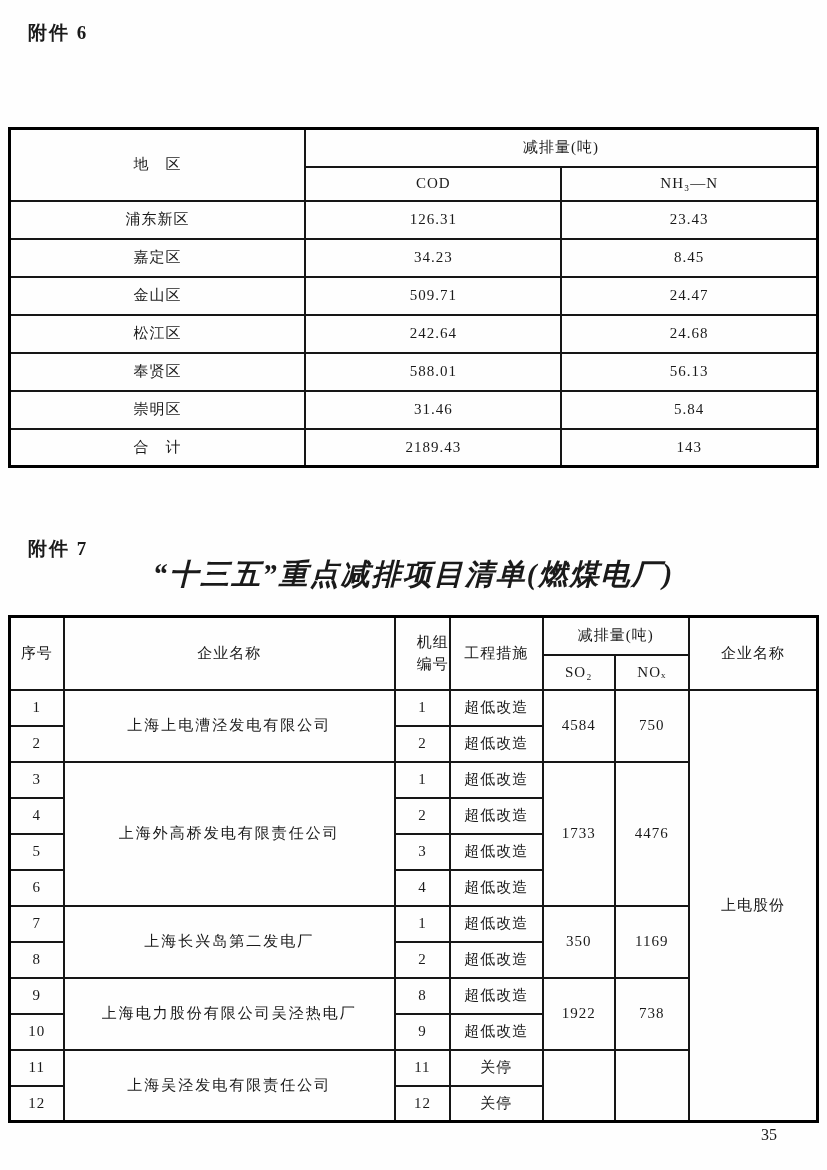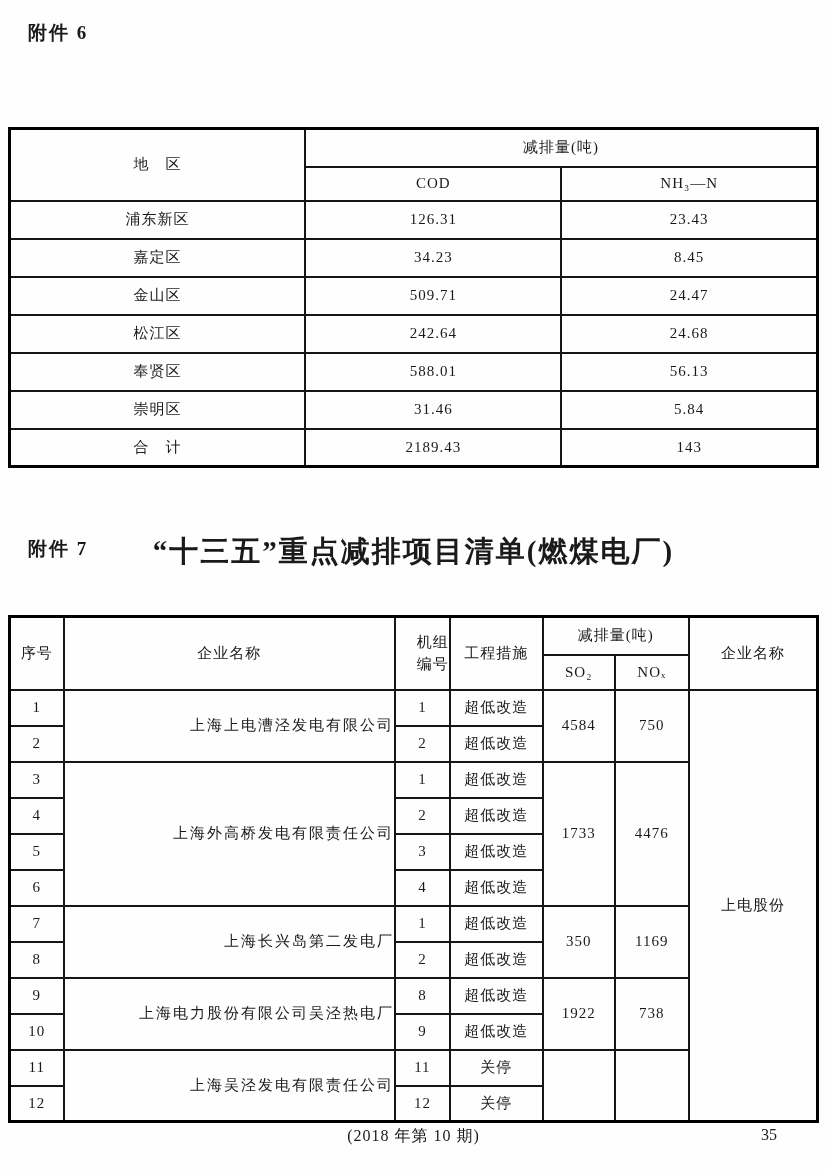--- a/index.html
+++ b/index.html
@@ -29,21 +29,21 @@
   .doc-title {
     position: absolute;
     left: 0;
     right: 0;
     text-align: center;
     font-size: 29px;
     font-weight: 700;
     letter-spacing: 2px;
   }
   .title-1 { top: 60px; }
-  .title-2 { top: 532px; }
+  .title-2 { top: 555px; font-style: italic; }
 
   table {
     position: absolute;
     left: 8px;
     width: 811px;
     border-collapse: collapse;
     table-layout: fixed;
     border: 3px solid #000;
   }
   th, td {
@@ -59,21 +59,21 @@
   .table-1 { top: 127px; }
   .table-1 thead tr.h1 { height: 38px; }
   .table-1 thead tr.h2 { height: 34px; }
   .table-1 tbody tr { height: 38px; }
 
   .table-2 { top: 615px; }
   .table-2 thead tr.h1 { height: 38px; }
   .table-2 thead tr.h2 { height: 35px; }
   .table-2 tbody tr { height: 36px; }
   .table-2 td.company-cell {
-    text-align: right;
+    text-align: center;
     letter-spacing: 2px;
     margin-left: 29px;
   }
   .unit-hdr div { line-height: 1.5; text-align: right; }
 
   .footer-issue {
     position: absolute;
     top: 1126px;
     left: 0;
     right: 0;
@@ -255,16 +255,15 @@
           <td rowspan="2"></td>
         </tr>
         <tr>
           <td>12</td>
           <td>12</td>
           <td>关停</td>
         </tr>
       </tbody>
   </table>
 
-  <div class="footer-issue">(2018 年第 10 期)</div>
   <div class="footer-pagenum">35</div>
 
 </div>
 
 </body></html>

